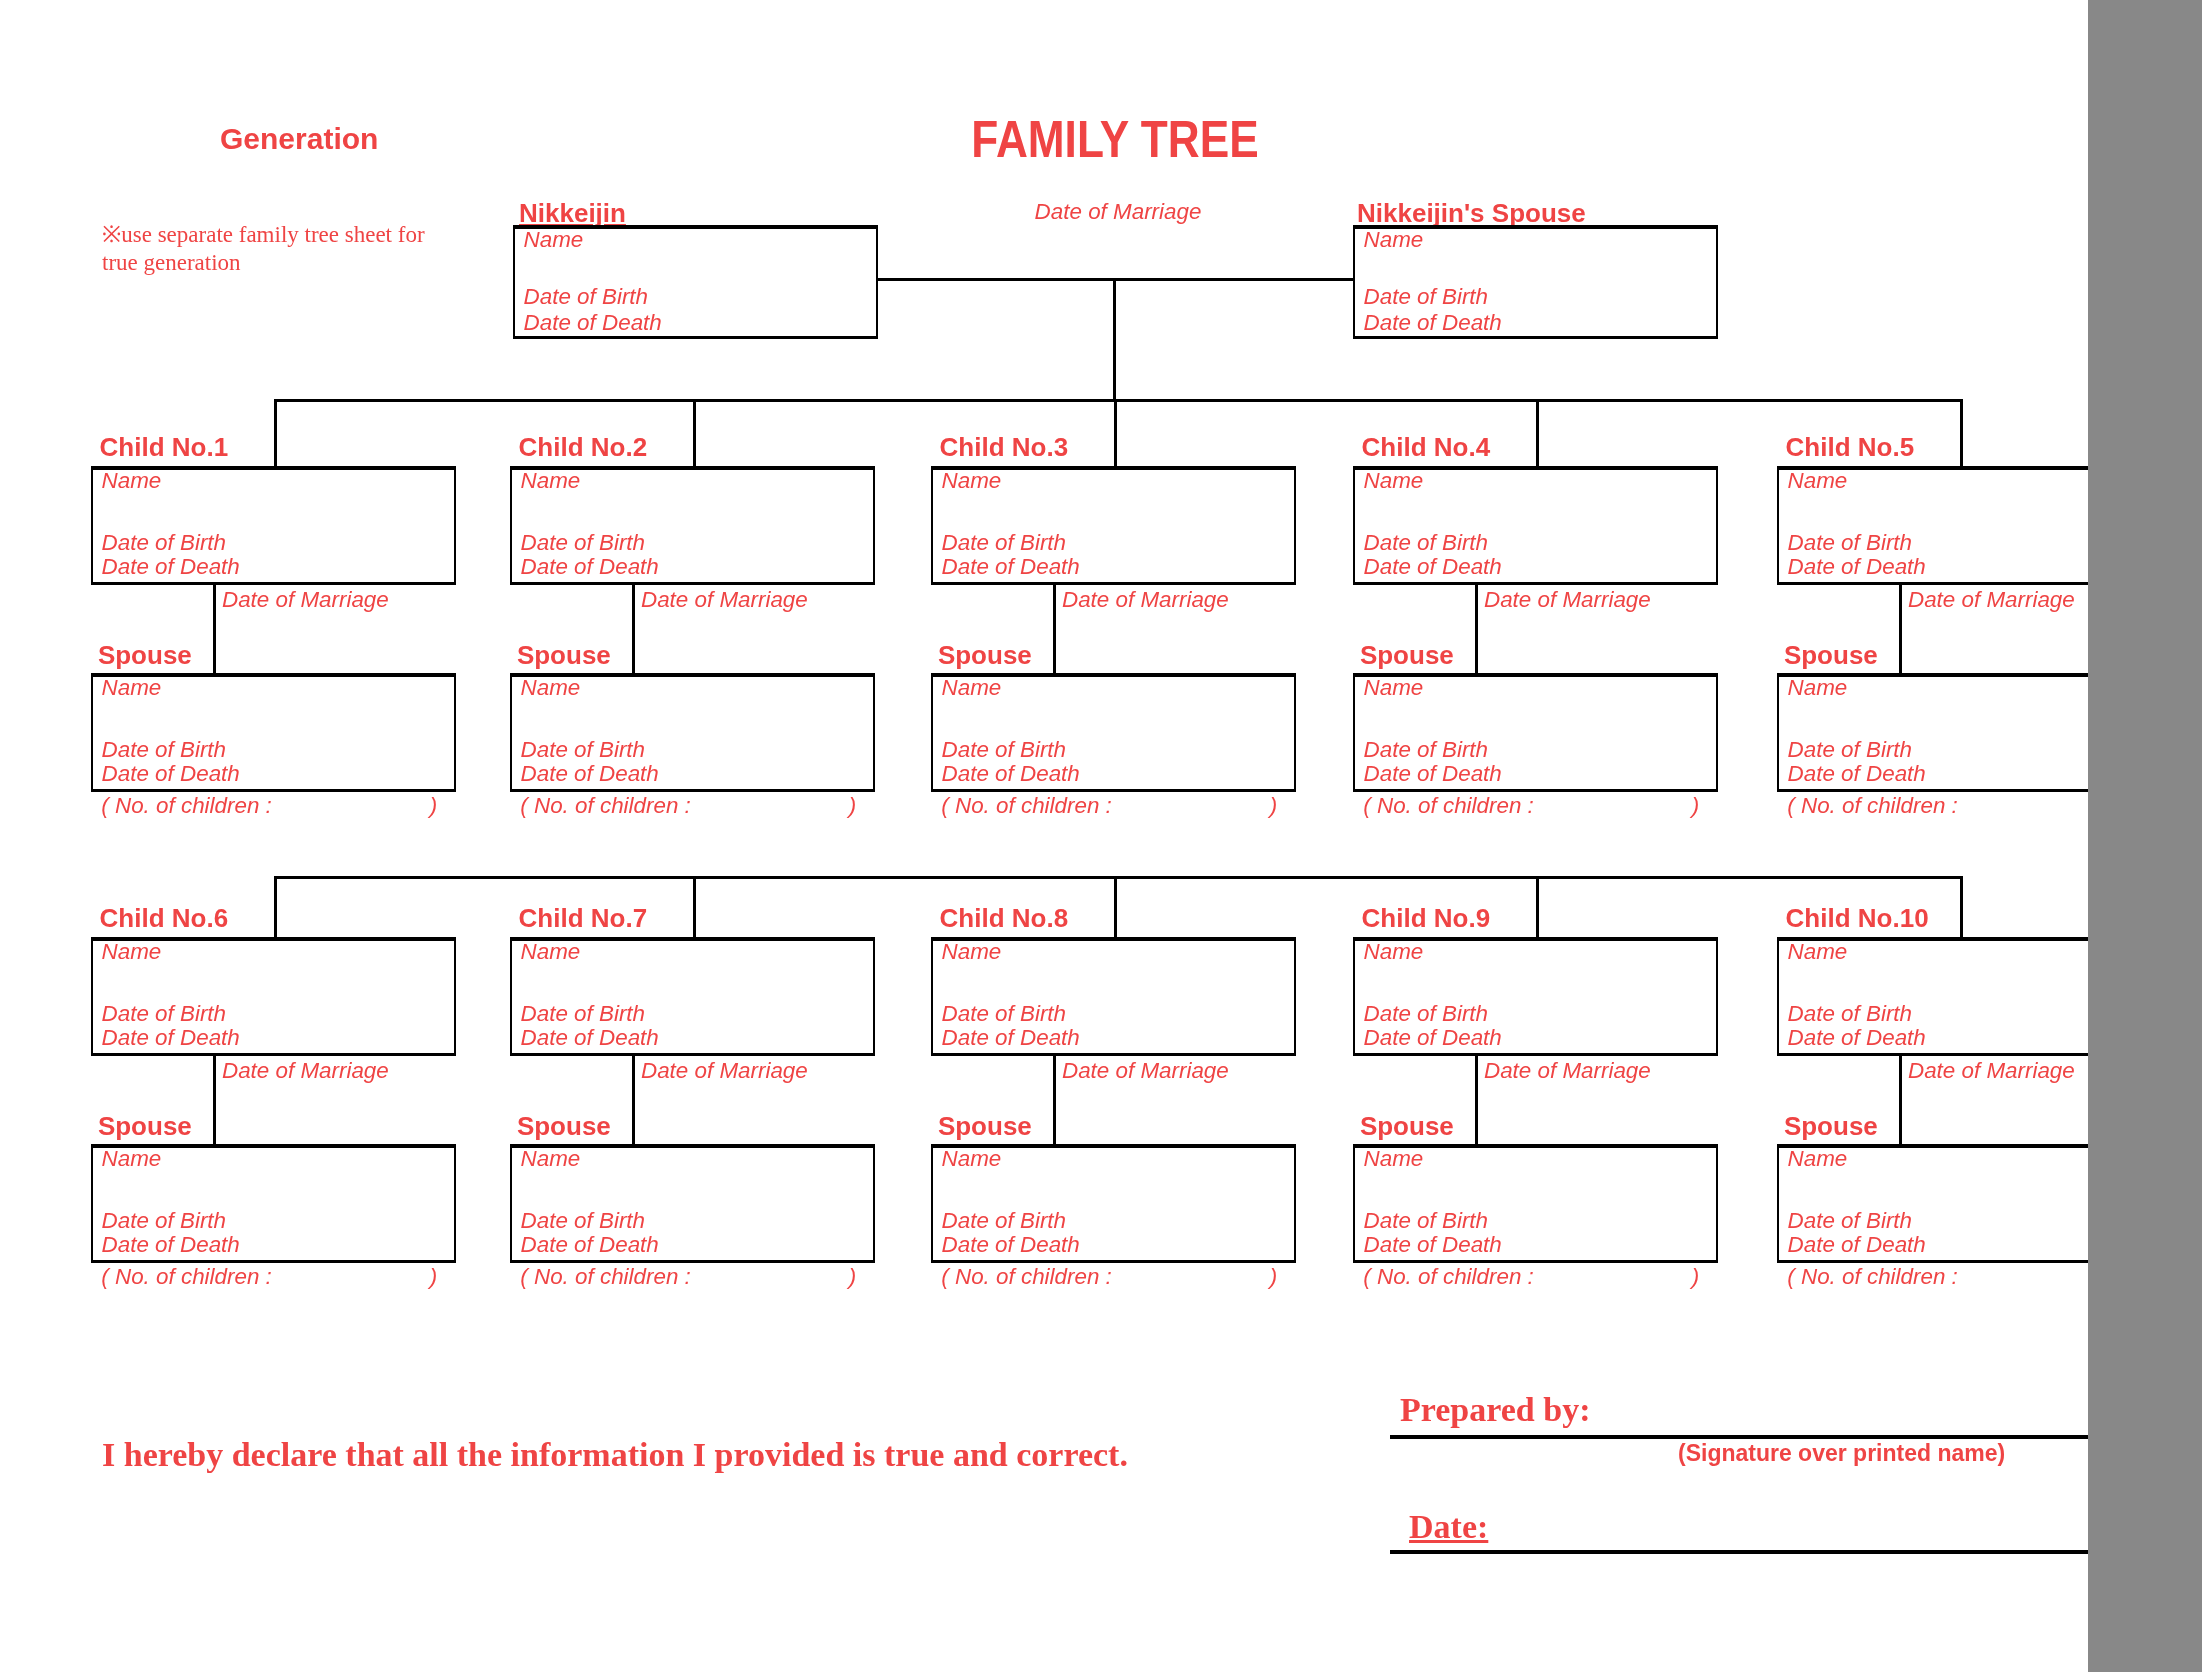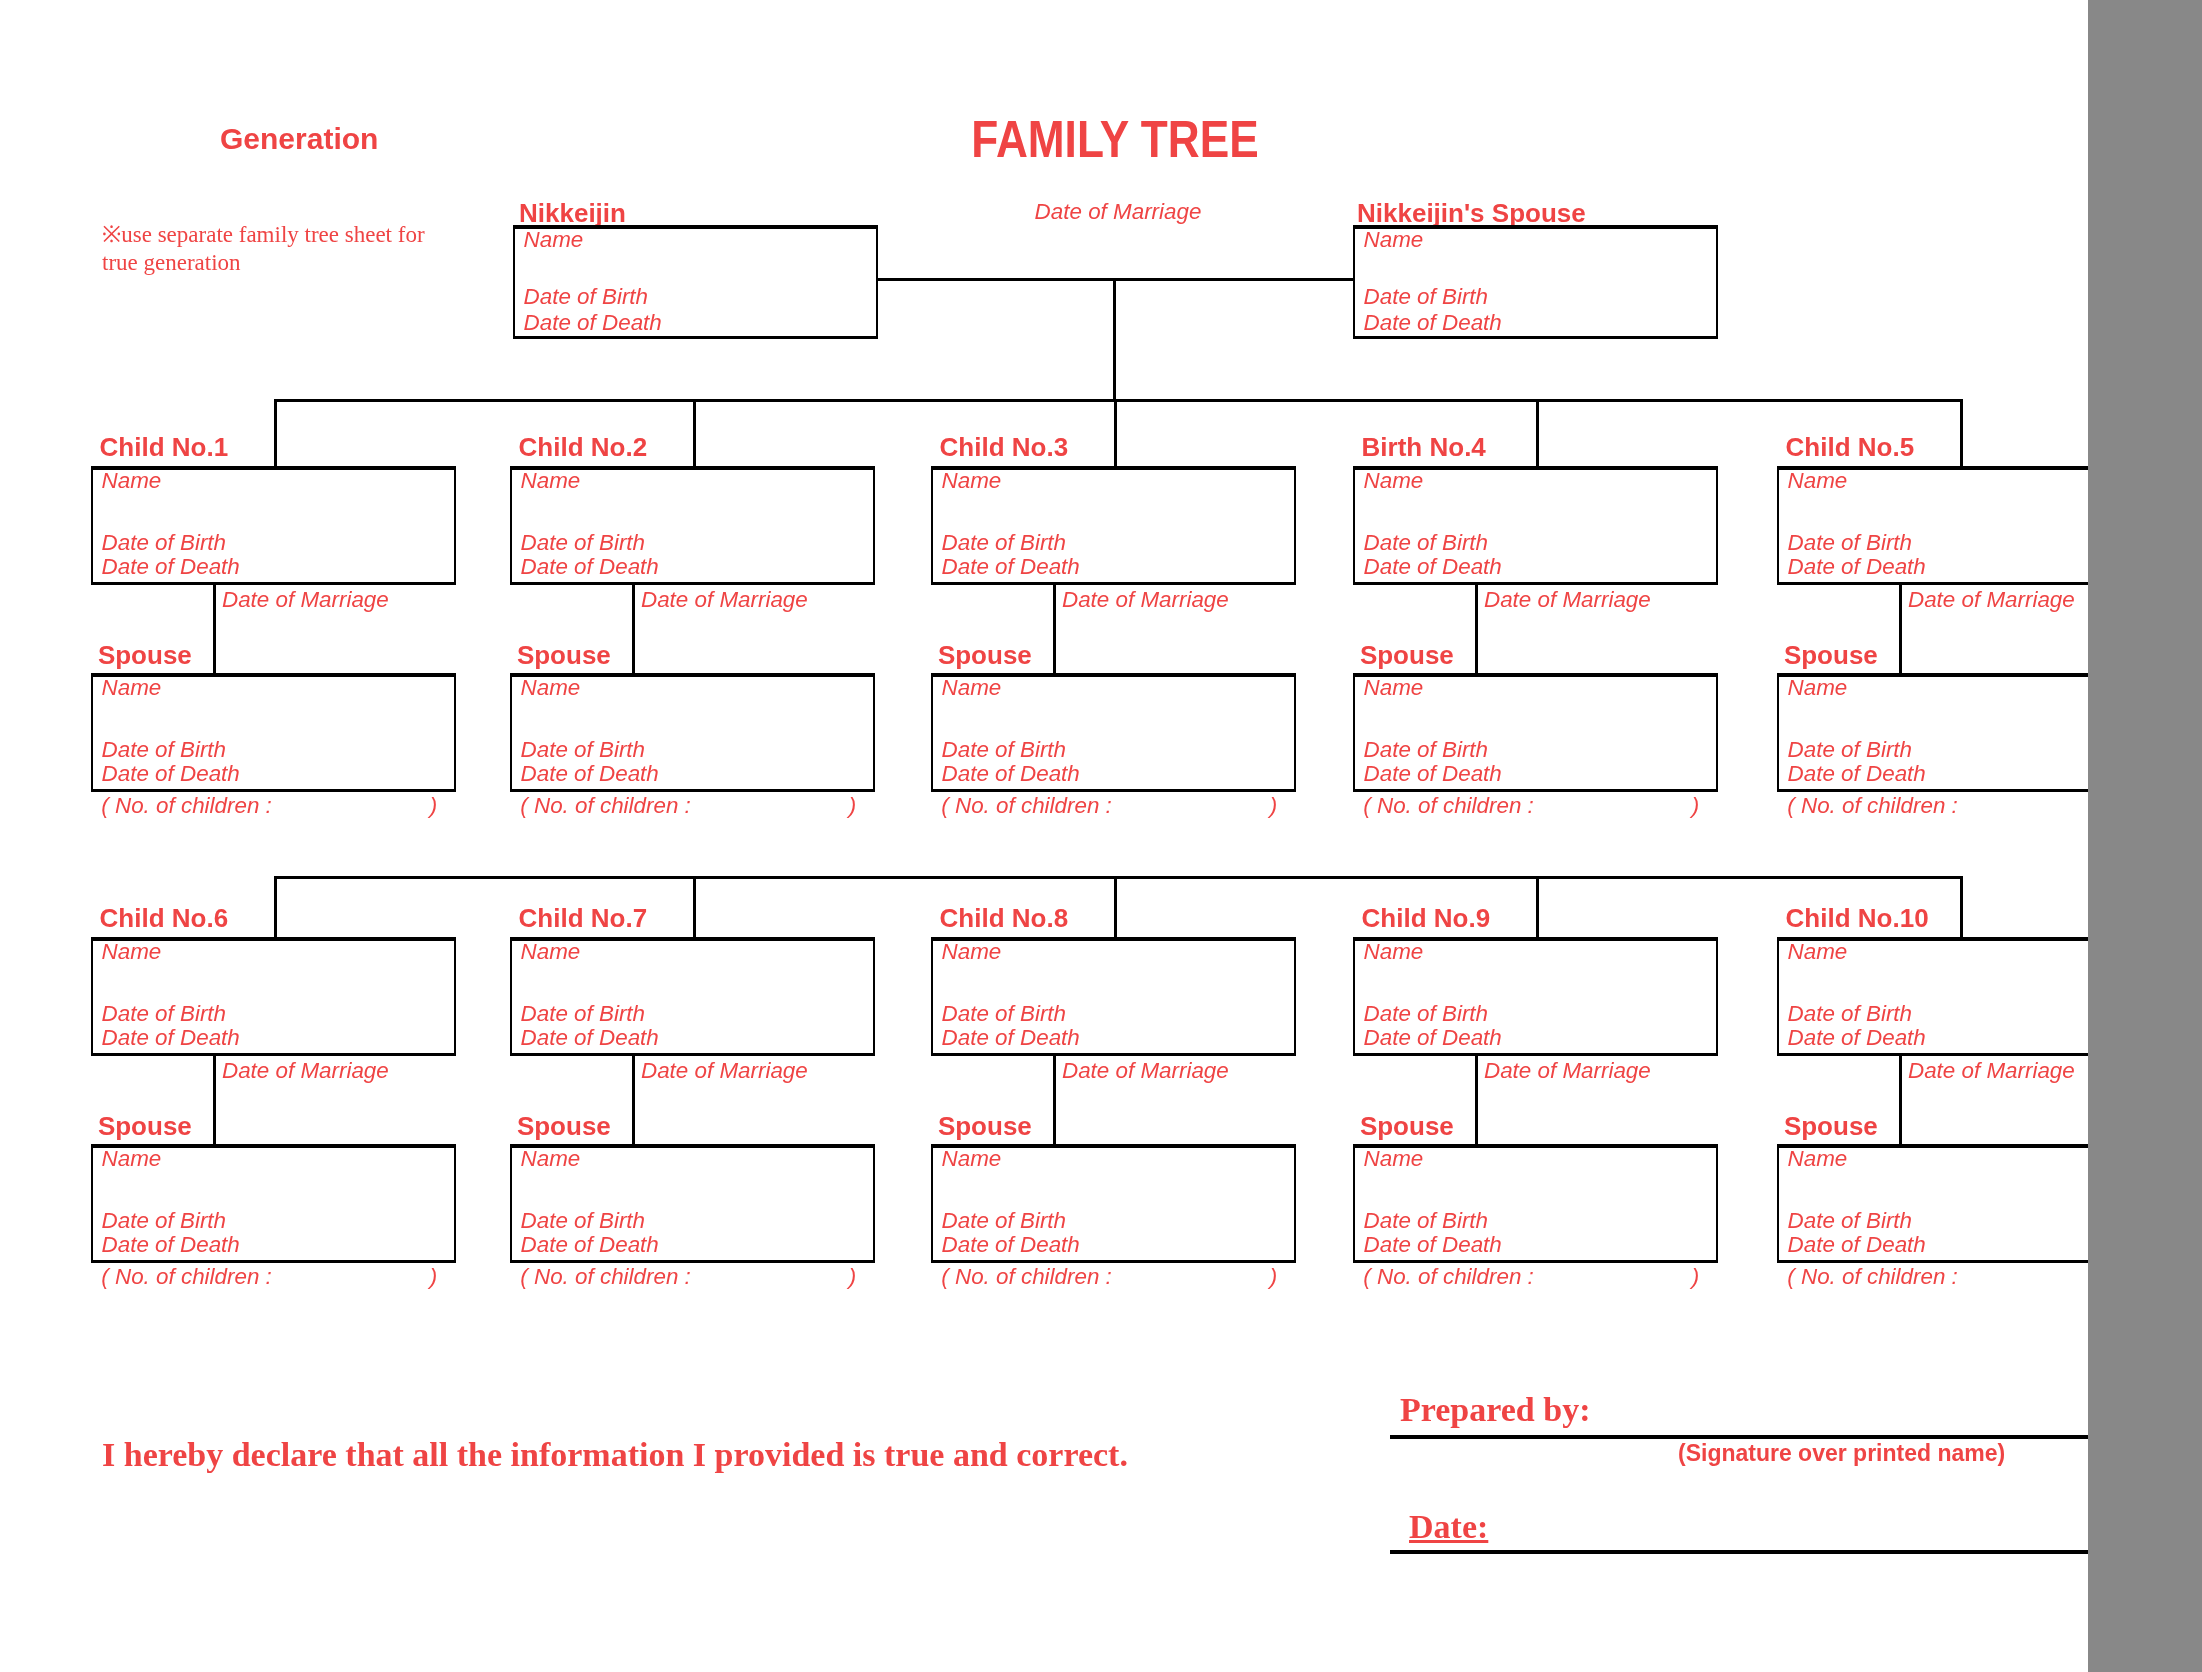--- a/index.html
+++ b/index.html
@@ -54,21 +54,21 @@
 
 <div class="page">
 
   <div class="gen-label">Generation</div>
   <div class="page-title">FAMILY TREE</div>
   <div class="note">
     <div>※use separate family tree sheet for</div>
     <div>true generation</div>
   </div>
 
-  <div class="slabel" style="left:519px;top:200px;">Nikkeijin</div>
+  <div class="slabel" style="left:519px;top:200px;text-decoration:underline;">Nikkeijin</div>
   <div class="pbox parent" style="left:513px;top:225px;">
     <div class="field f f1">Name</div>
     <div class="field f f2">Date of Birth</div>
     <div class="field f f3">Date of Death</div>
   </div>
 
   <div class="dom-label" style="left:1118px;top:201px;transform:translateX(-50%);">Date of Marriage</div>
 
   <div class="slabel" style="left:1357px;top:200px;">Nikkeijin's Spouse</div>
   <div class="pbox parent" style="left:1353px;top:225px;">
@@ -151,21 +151,21 @@
       <div class="field f f2">Date of Birth</div>
       <div class="field f f3">Date of Death</div>
     </div>
     <div class="nchild">
       <span>( No. of children :</span>
       <span>)</span>
     </div>
   </div>
 
   <div class="unit" style="--x:1353px;--y:434px;">
-    <div class="u-label">Birth No.4</div>
+    <div class="u-label">Child No.4</div>
     <div class="pbox cbox">
       <div class="field f f1">Name</div>
       <div class="field f f2">Date of Birth</div>
       <div class="field f f3">Date of Death</div>
     </div>
     <div class="mline"></div>
     <div class="field u-dom">Date of Marriage</div>
     <div class="sp-label">Spouse</div>
     <div class="pbox sbox">
       <div class="field f f1">Name</div>

